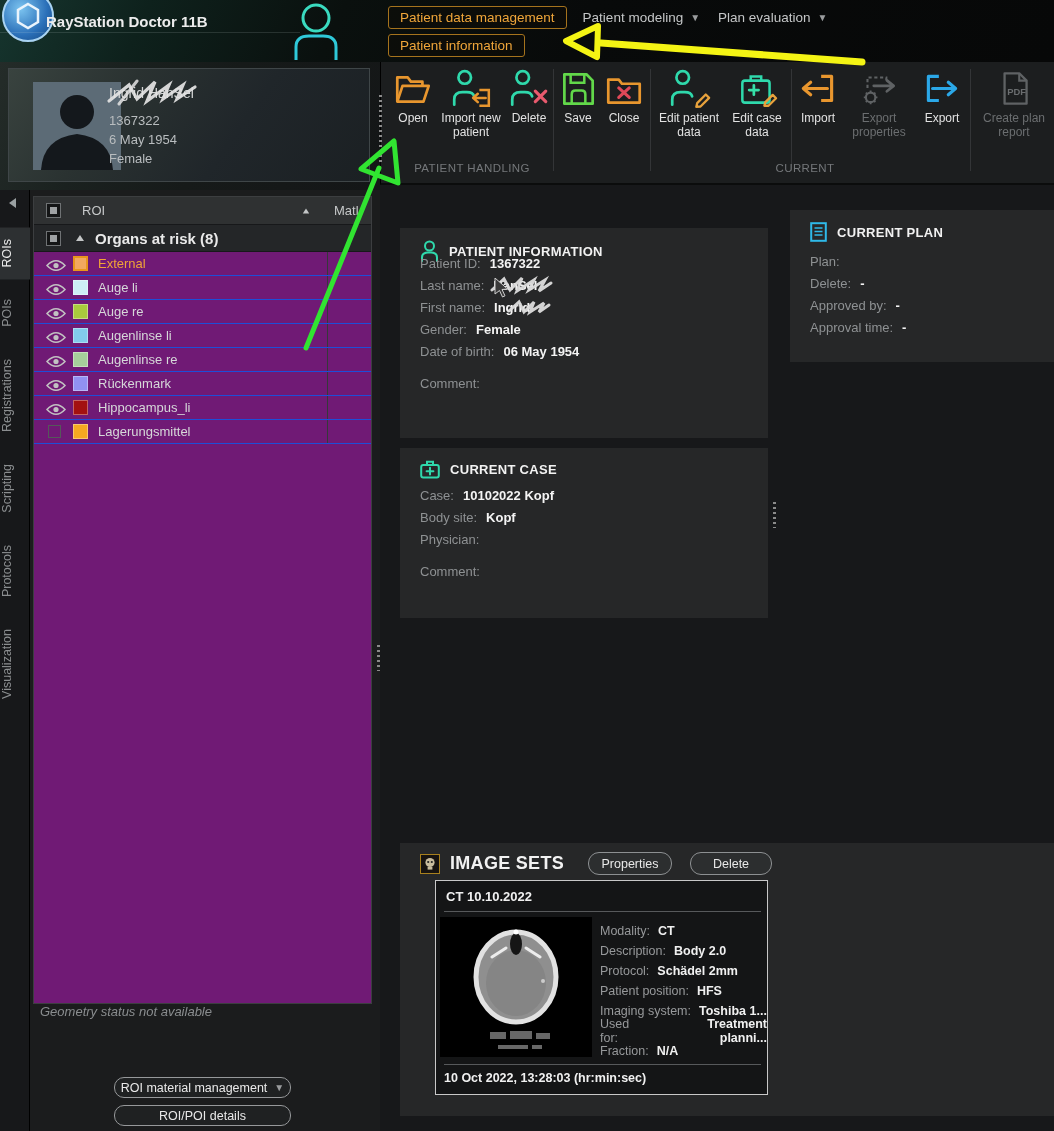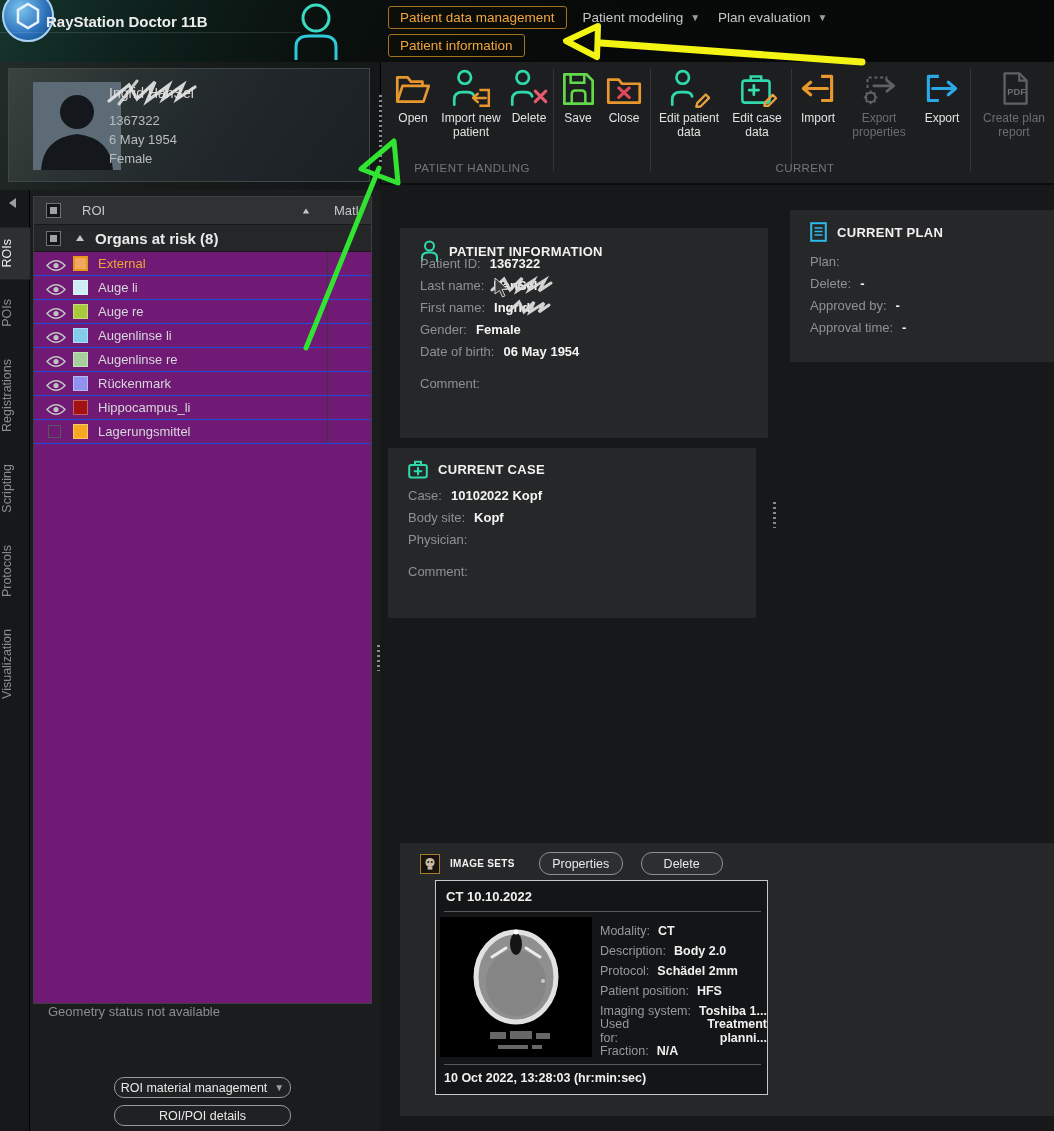--- a/index.html
+++ b/index.html
@@ -55,21 +55,21 @@
   .swatch { position:absolute; left:39px; top:4px; width:15px; height:15px; border:1px solid rgba(255,255,255,.35); }
   .roi-name { position:absolute; left:64px; top:0; line-height:24px; font-size:13px; color:#d6d8d9; }
   .roi-row.external .roi-name { color:#f0a437; }
   .roi-row.external .swatch { border:2px solid #e8951c; }
   .eye { position:absolute; left:12px; top:6px; }
   #matl-divider { left:293px; top:0; height:247px; border-left:1px solid #36383a; }
   .cb { position:absolute; width:15px; height:15px; border:1px solid #6f7274; background:#141516;
     display:flex; align-items:center; justify-content:center; }
   .cb-in { width:7px; height:7px; background:#9fa2a4; }
   .cb-empty { position:absolute; left:14px; top:5px; width:13px; height:13px; border:1px solid #55585a; }
-  #roi-status { left:10px; top:814px; font-size:13px; color:#8a8d8f;margin-left:8px; }
+  #roi-status { left:10px; top:814px; font-size:13px; font-style:italic; color:#8a8d8f; }
   .pillbtn { position:absolute; left:84px; width:177px; height:21px; border:1px solid #96989a;
     border-radius:10px; background:#1f2122; color:#e9e9e9; font-size:12.5px;
     display:flex; align-items:center; justify-content:center; gap:7px; cursor:pointer; }
 
   
   #ribbon { left:380px; top:62px; width:674px; height:123px; background:#1c1e1f;
     border-bottom:2px solid #0b0c0c; border-left:1px solid #000; }
   #ribbon-btns { left:10px; top:5px; display:flex; }
   .rbtn { display:flex; flex-direction:column; align-items:center; gap:1px; color:#e2e2e2;
     font-size:12px; line-height:1.15; text-align:center; cursor:pointer; }
@@ -85,28 +85,28 @@
   .phead { position:absolute; left:20px; top:12px; display:flex; align-items:center; gap:10px;
     font-size:13px; font-weight:bold; color:#f2f2f2; letter-spacing:.3px; }
   .fields { position:absolute; left:20px; }
   .frow { display:flex; gap:9px; height:22px; align-items:center; }
   .frow.cmt { margin-top:10px; }
   .lbl { font-size:13px; color:#8e9193; }
   .val { font-size:13px; font-weight:bold; color:#f4f4f4; position:relative; }
   .scrib { position:absolute; pointer-events:none; }
 
   #pi-panel { left:400px; top:228px; width:368px; height:210px; }
-  #cc-panel { left:388px; top:448px; width:368px; height:170px; }
+  #cc-panel { left:400px; top:448px; width:368px; height:170px; }
   #cp-panel { left:790px; top:210px; width:264px; height:152px; }
   #is-panel { left:400px; top:843px; width:654px; height:273px; }
 
   .pill { height:23px; border-radius:11px; border:1px solid #8d9092; background:#2c2e2f;
     color:#e8e8e8; font-size:12.5px; display:flex; align-items:center; justify-content:center; cursor:pointer; }
   #is-head { position:absolute; left:20px; top:9px; display:flex; align-items:center; gap:10px; }
-  #is-title { font-size:10px; font-weight:bold; color:#f2f2f2; letter-spacing:.3px; }
+  #is-title { font-size:18px; font-weight:bold; color:#f2f2f2; letter-spacing:.3px; }
   #isicon { width:20px; height:20px; border:1px solid #a8801e; background:#171310;
     display:flex; align-items:center; justify-content:center; }
 
   #is-card { position:absolute; left:35px; top:37px; width:333px; height:215px;
     background:#141516; border:1px solid #c8c8c8; }
   #card-title { position:absolute; left:10px; top:8px; font-size:13px; font-weight:bold; color:#f0f0f0; }
   .card-div { position:absolute; left:8px; width:317px; border-top:1px solid #57595b; }
   #thumb { position:absolute; left:4px; top:36px; width:152px; height:140px; background:#000; }
   #details { position:absolute; left:164px; top:40px; }
   .drow { display:flex; gap:8px; height:20px; align-items:center; }

